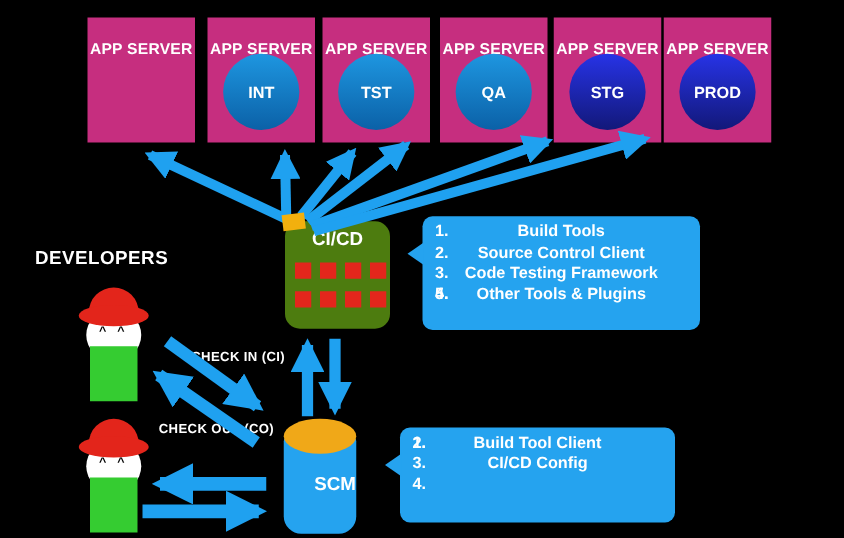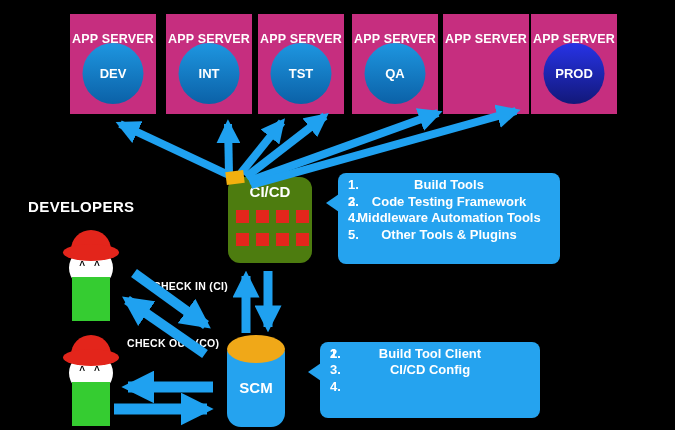--- a/index.html
+++ b/index.html
@@ -31,21 +31,21 @@
   .callout-tail{position:absolute;width:0;height:0;border-top:9px solid transparent;border-bottom:9px solid transparent;border-right:13px solid #25A3EF;}
   .tail-tools{left:-12px;top:21px;}
   .tail-repo{left:-12px;top:21px;}
   .list-row{position:relative;text-align:center;font-size:13px;font-weight:bold;line-height:16.5px;}
   .callout-repo .list-row{line-height:16.3px;}
   .list-row .num{position:absolute;left:10px;top:0;}
   
   .scm{position:absolute;left:227px;top:335px;width:58px;height:92px;z-index:6;}
   .scm-body{position:absolute;left:0;top:14px;width:58px;height:78px;background:#25A3EF;border-radius:4px 4px 14px 14px;}
   .scm-top{position:absolute;left:0;top:0;width:58px;height:28px;background:#F0A818;border-radius:50%;}
-  .scm-label{position:absolute;left:0;top:44px;width:100%;text-align:center;font-size:15px;font-weight:bold;}
+  .scm-label{position:absolute;left:12px;top:44px;width:100%;text-align:center;font-size:15px;font-weight:bold;}
   
   .dev-heading{position:absolute;left:28px;top:198px;font-size:15px;font-weight:bold;letter-spacing:.4px;z-index:3;}
   .dev{position:absolute;width:58px;height:95px;z-index:3;}
   .dev-1{left:62px;top:230px;}
   .dev-2{left:62px;top:335px;}
   .dev .face{position:absolute;left:7px;top:17px;width:44px;height:42px;background:#fff;border-radius:50%;}
   .dev .eyes{position:absolute;left:0;top:30px;width:100%;text-align:center;color:#000;font-size:10px;font-weight:bold;letter-spacing:3px;}
   .dev .hat-dome{position:absolute;left:9px;top:0;width:40px;height:24px;background:#E3251B;border-radius:20px 20px 0 0;}
   .dev .hat-brim{position:absolute;left:1px;top:14px;width:56px;height:17px;background:#E3251B;border-radius:50%;}
   .dev .body{position:absolute;left:10px;top:47px;width:38px;height:44px;background:#35CC31;}
@@ -53,36 +53,36 @@
   .label-ci{left:153px;top:280px;}
   .label-co{left:127px;top:337px;}
 </style>
 </head>
 <body>
 
 <div id="canvas">
 
   <div class="app-box" style="left:70px">
     <span class="box-title">APP SERVER</span>
-    <div class="env-circle env-light"><span>DEV</span></div>
   </div>
   <div class="app-box" style="left:166px">
     <span class="box-title">APP SERVER</span>
     <div class="env-circle env-light"><span>INT</span></div>
   </div>
   <div class="app-box" style="left:258px">
     <span class="box-title">APP SERVER</span>
     <div class="env-circle env-light"><span>TST</span></div>
   </div>
   <div class="app-box" style="left:352px">
     <span class="box-title">APP SERVER</span>
     <div class="env-circle env-light"><span>QA</span></div>
   </div>
   <div class="app-box" style="left:443px">
     <span class="box-title">APP SERVER</span>
+    <div class="env-circle env-dark"><span>STG</span></div>
   </div>
   <div class="app-box" style="left:531px">
     <span class="box-title">APP SERVER</span>
     <div class="env-circle env-dark"><span>PROD</span></div>
   </div>
 
   <svg id="arrow-layer" width="675" height="430">
     <defs>
       <marker id="ah" viewBox="0 0 3 3" markerWidth="3" markerHeight="3" refX="2.4" refY="1.5" orient="auto">
         <path d="M0,0 L3,1.5 L0,3 Z" fill="#1FA1F0"></path>
@@ -113,23 +113,23 @@
       <div class="sq"></div>
       <div class="sq"></div>
       <div class="sq"></div>
     </div>
   </div>
   <div class="yellow-connector"></div>
 
   <div class="callout callout-tools">
     <div class="callout-tail tail-tools"></div>
     <div class="list-row"><span class="num">1.</span><span>Build Tools</span></div>
-    <div class="list-row"><span class="num">2.</span></div>
+    <div class="list-row"><span class="num">2.</span><span>Source Control Client</span></div>
     <div class="list-row"><span class="num">3.</span><span>Code Testing Framework</span></div>
-    <div class="list-row"><span class="num">4.</span><span>Middleware Automation Tools</span></div>
+    <div class="list-row"><span class="num">4.</span></div>
     <div class="list-row"><span class="num">5.</span><span>Other Tools &amp; Plugins</span></div>
   </div>
 
   <div class="scm">
     <div class="scm-body"></div>
     <div class="scm-top"></div>
     <span class="scm-label">SCM</span>
   </div>
 
   <div class="callout callout-repo">

